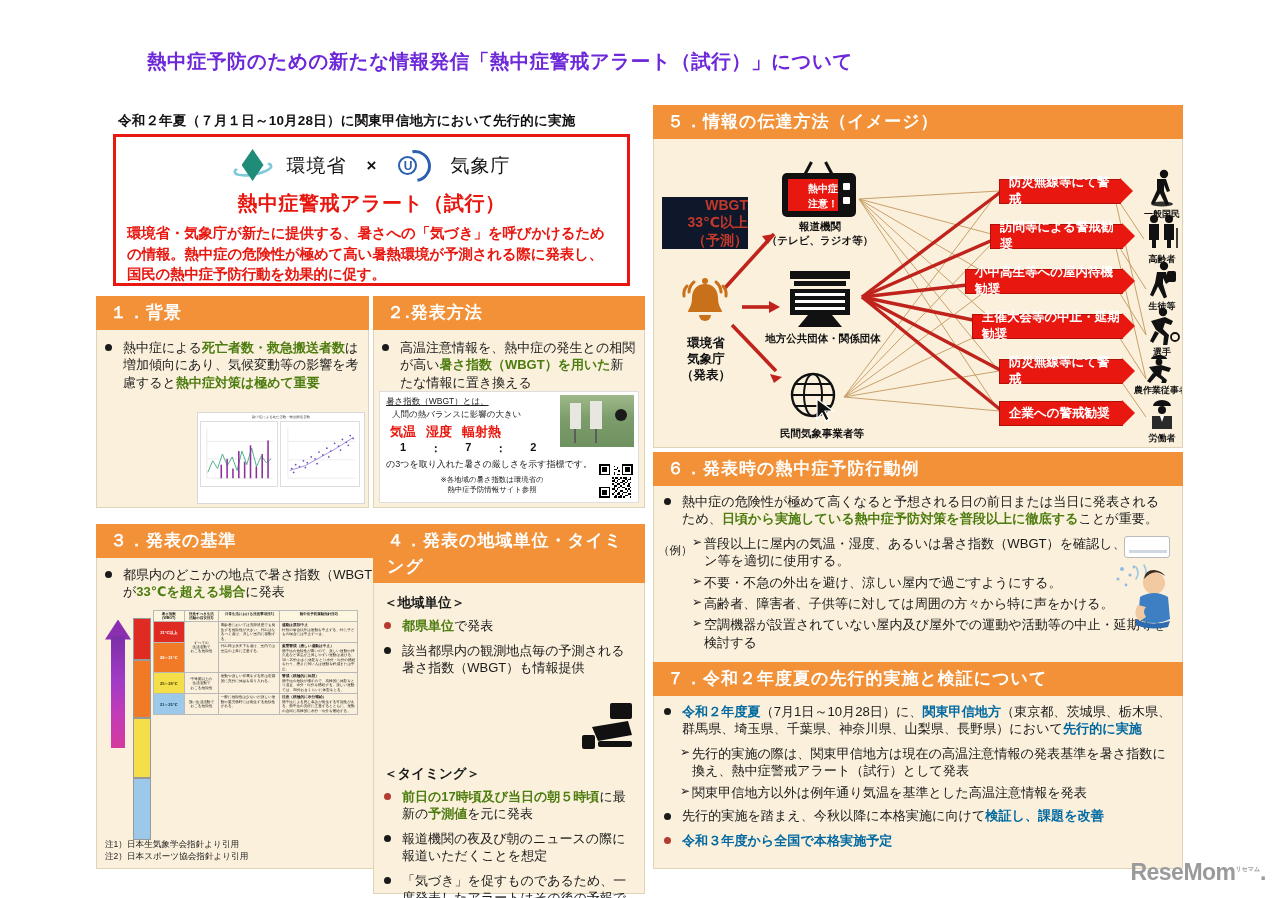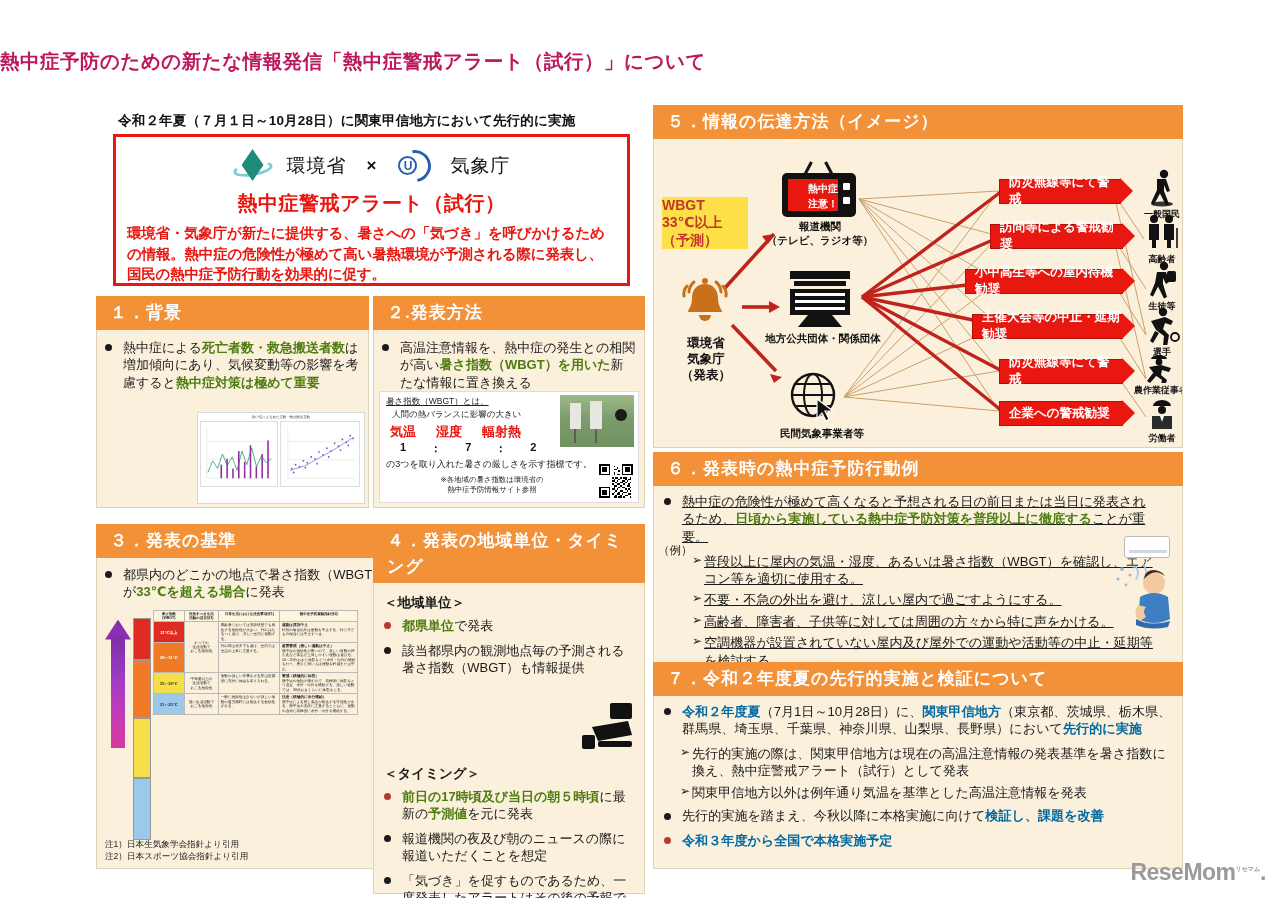--- a/index.html
+++ b/index.html
@@ -5,22 +5,22 @@
   * { box-sizing: border-box; margin:0; padding:0; }
   html,body { width:1280px; height:898px; }
   body {
     font-family: "Liberation Sans", "DejaVu Sans", sans-serif;
     background:#ffffff; color:#1a1a1a; position:relative; overflow:hidden;
   }
   .page { position:relative; width:1280px; height:898px; }
 
   
   .doc-title {
-    position:absolute; left:0; top:48px; width:1000px; 
-    font-size:19.5px; font-weight:700; letter-spacing:.5px; color:#be185d;
+    position:absolute; left:0; top:48px; width:1000px; text-align:center;
+    font-size:19.5px; font-weight:700; letter-spacing:.5px; color:#6d28d9;
   }
   .hdr-right { position:absolute; right:18px; top:30px; text-align:right; }
   .badge-ref {
     display:inline-block; border:1.4px solid #333; padding:2px 14px;
     font-size:12.5px; background:#fff; color:#222; margin-right:34px;
   }
   .hdr-date { font-size:19px; margin-top:4px; margin-right:26px; letter-spacing:.3px; }
   .hdr-org  { font-size:17px; margin-top:2px; letter-spacing:.5px; }
 
   
@@ -101,21 +101,21 @@
 
   
   #sec2 { left:373px; top:296px; width:272px; height:212px; }
   #sec2 .sec-body { height:178px; padding:9px 8px 0 6px; font-size:13px; }
   .wbgt-card {
     position:absolute; left:6px; right:6px; bottom:5px; height:112px;
     background:#fff; border:1px solid #ddd; padding:4px 6px;
   }
   .wbgt-card .t1 { font-size:8.5px; text-decoration:underline; color:#222; }
   .wbgt-card .t2 { font-size:8.5px; color:#222; margin-top:1px; padding-left:6px; }
-  .wbgt-row { display:flex; gap:20px; margin-top:2px; padding-left:4px; }
+  .wbgt-row { display:flex; gap:10px; margin-top:2px; padding-left:4px; }
   .wbgt-row span { color:#E8170F; font-weight:700; font-size:13px; }
   .wbgt-ratio { display:flex; gap:24px; padding-left:14px; font-size:11px; font-weight:700; color:#111; }
   .wbgt-card .t3 { font-size:9px; margin-top:2px; }
   .wbgt-card .t4 { font-size:7.4px; margin-top:4px; text-align:center; padding-right:34px; line-height:1.4; }
   .photo {
     position:absolute; right:4px; top:3px; width:74px; height:52px;
     background:linear-gradient(#9fb98a 0%, #7d9c6b 45%, #6f9160 100%);
     overflow:hidden;
   }
   .photo .post { position:absolute; background:#e8e6e0; }
@@ -148,23 +148,23 @@
   
   #sec4 { left:373px; top:524px; width:272px; height:345px; }
   #sec4 .sec-body { height:311px; padding:9px 8px 6px 8px; font-size:13px; position:relative; }
   .sub-h { font-weight:700; font-size:13.5px; margin:2px 0 5px 2px; }
   .chair { position:absolute; right:8px; top:118px; width:60px; height:54px; }
 
   
   #sec5 { left:653px; top:105px; width:530px; height:343px; }
   #sec5 .sec-body { height:309px; position:relative; overflow:hidden; }
   .wbgt-tag {
-    position:absolute; left:8px; top:58px; width:86px; text-align:left;
+    position:absolute; left:8px; top:58px; width:86px; text-align:right;
     color:#C0392B; font-weight:700; font-size:14px; line-height:1.25;
-    background:#fde047;
+    background:#0f172a;
   }
   .bell { position:absolute; left:24px; top:135px; width:54px; height:54px; }
   .moe-jma {
     position:absolute; left:8px; top:196px; width:88px; text-align:center;
     font-size:12.5px; font-weight:700; line-height:1.3; color:#111;
   }
   .tv { position:absolute; left:128px; top:22px; width:74px; height:56px; }
   .tv .box { position:absolute; left:0; top:12px; width:74px; height:44px; background:#111; border-radius:5px; }
   .tv .scr { position:absolute; left:6px; top:18px; width:50px; height:32px; background:#E8170F; }
   .tv .scr span { display:block; color:#fff; font-size:10px; font-weight:700; text-align:center; line-height:1.55; padding-top:2px;padding-left:20px; }
@@ -185,21 +185,21 @@
     content:""; position:absolute; right:-13px; top:-1.5px; width:0; height:0;
     border-top:13px solid transparent; border-bottom:13px solid transparent;
     border-left:13px solid #E8170F;
   }
   .person { position:absolute; width:44px; text-align:center; }
   .person .lbl { font-size:9px; font-weight:700; color:#111; margin-top:1px; }
   .person svg { display:block; margin:0 auto; }
 
   
   #sec6 { left:653px; top:452px; width:530px; height:206px; }
-  #sec6 .sec-body { height:212px; padding:7px 27px 0 8px; font-size:13.1px;text-decoration:underline; }
+  #sec6 .sec-body { height:212px; padding:7px 14px 0 8px; font-size:13.1px; }
   .ex-label { position:absolute; left:4px; top:57px; font-size:11.5px; }
   .arrowitem { position:relative; padding-left:42px; margin-bottom:4px; line-height:1.33; }
   .arrowitem .ar { position:absolute; left:30px; top:0; font-size:12px; }
   .ac-unit { position:absolute; right:12px; top:50px; width:46px; height:22px; background:#fff; border:1px solid #bbb; border-radius:3px; }
   .ac-unit::after { content:""; position:absolute; left:4px; bottom:4px; width:38px; height:3px; background:#cfd8e0; }
   .boy { position:absolute; right:8px; top:75px; width:60px; height:68px; }
 
   
   #sec7 { left:653px; top:662px; width:530px; height:207px; }
   #sec7 .sec-body { height:173px; padding:7px 10px 0 8px; font-size:13.1px; }

